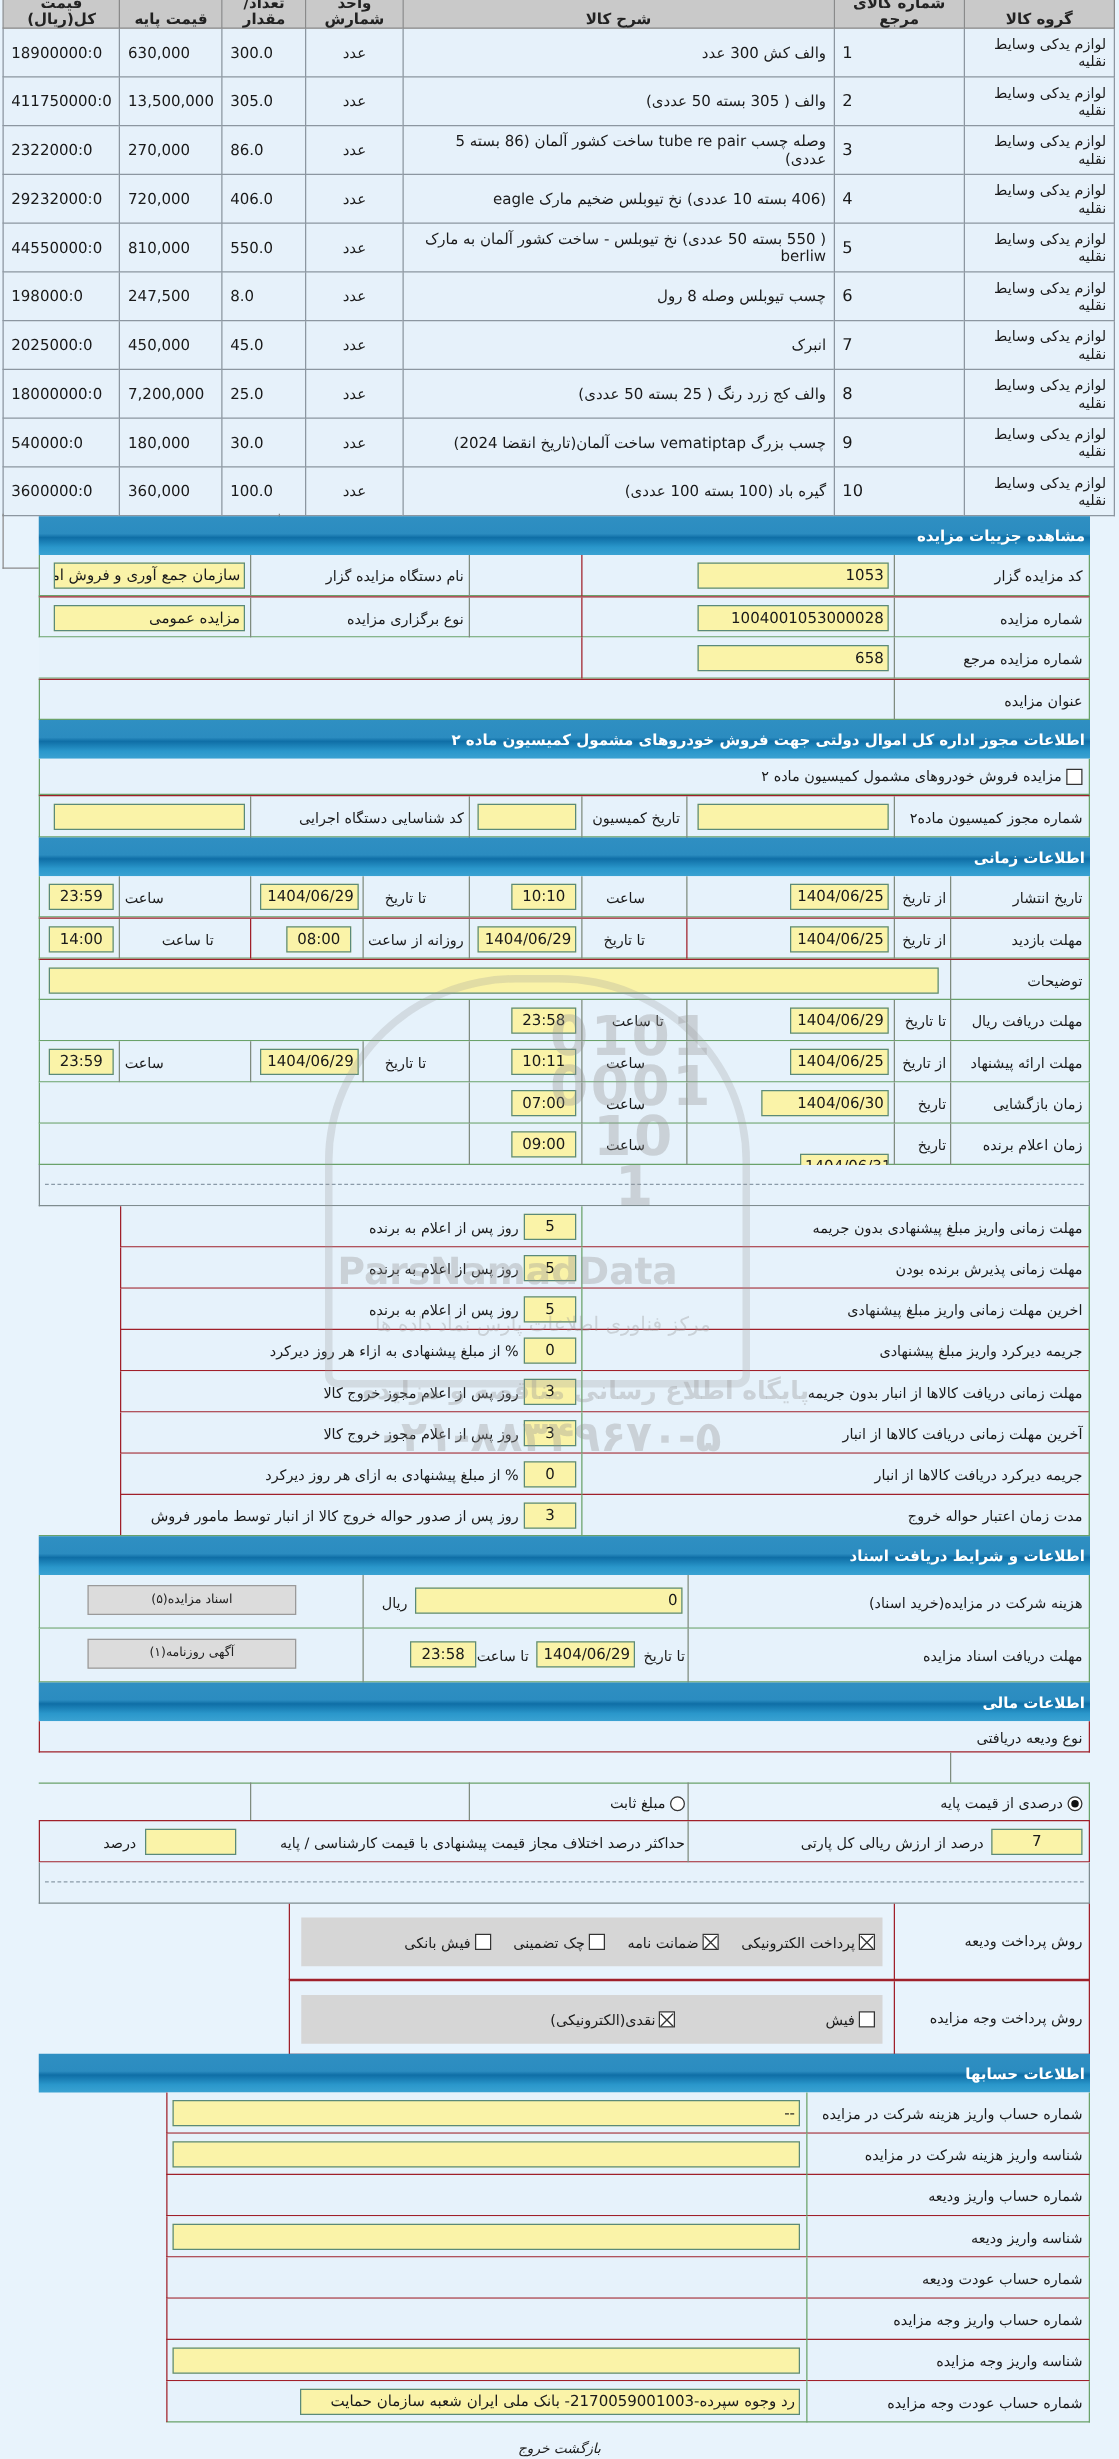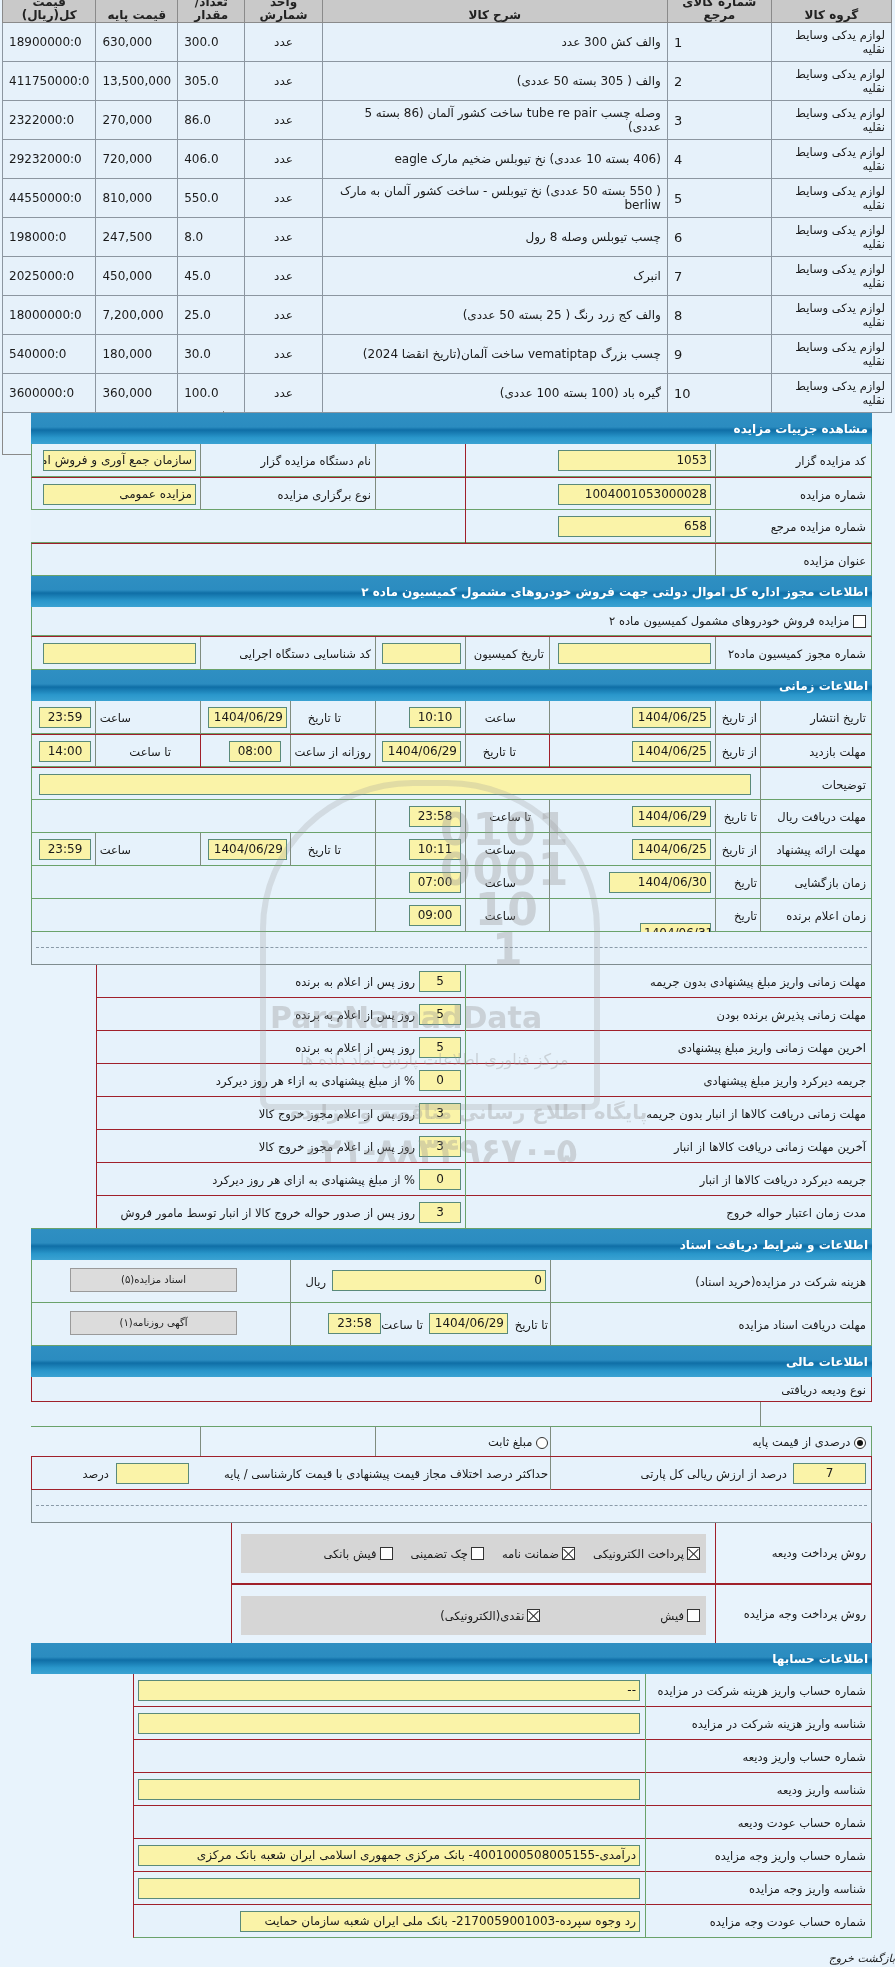--- a/index.html
+++ b/index.html
@@ -476,34 +476,33 @@
       <div class="vline" style="right:225px;top:0;height:33px;background:#6aa26a"></div>
       <div class="inp" style="right:231px;top:6px;width:502px"></div>
     </div>
     <div class="abs" style="left: 133px; width: 739px; top: 1806px; height: 33px; border-right: 1px solid rgb(106, 162, 106); border-left: 1px solid rgb(160, 32, 42); border-bottom: 1px solid rgb(160, 32, 42); background: rgb(230, 242, 251);">
       <div class="lbl" style="right:5px;top:10px">شماره حساب عودت ودیعه</div>
       <div class="vline" style="right:225px;top:0;height:33px;background:#6aa26a"></div>
     </div>
     <div class="abs" style="left: 133px; width: 739px; top: 1839px; height: 33px; border-right: 1px solid rgb(106, 162, 106); border-left: 1px solid rgb(160, 32, 42); border-bottom: 1px solid rgb(160, 32, 42); background: rgb(230, 242, 251);">
       <div class="lbl" style="right:5px;top:10px">شماره حساب واریز وجه مزایده</div>
       <div class="vline" style="right:225px;top:0;height:33px;background:#6aa26a"></div>
-      <div class="inp" style="right:231px;top:6px;width:502px">درآمدی-4001000508005155- بانک مرکزی جمهوری اسلامی ایران شعبه بانک مرکزی</div>
     </div>
     <div class="abs" style="left: 133px; width: 739px; top: 1872px; height: 33px; border-right: 1px solid rgb(106, 162, 106); border-left: 1px solid rgb(160, 32, 42); border-bottom: 1px solid rgb(160, 32, 42); background: rgb(230, 242, 251);">
       <div class="lbl" style="right:5px;top:10px">شناسه واریز وجه مزایده</div>
       <div class="vline" style="right:225px;top:0;height:33px;background:#6aa26a"></div>
       <div class="inp" style="right:231px;top:6px;width:502px"></div>
     </div>
     <div class="abs" style="left: 133px; width: 739px; top: 1905px; height: 33px; border-right: 1px solid rgb(106, 162, 106); border-left: 1px solid rgb(160, 32, 42); border-bottom: 1px solid rgb(106, 162, 106); background: rgb(230, 242, 251);">
       <div class="lbl" style="right:5px;top:10px">شماره حساب عودت وجه مزایده</div>
       <div class="vline" style="right:225px;top:0;height:33px;background:#6aa26a"></div>
       <div class="inp" style="right:231px;top:6px;width:400px">رد وجوه سپرده-2170059001003- بانک ملی ایران شعبه سازمان حمایت</div>
     </div>
   </div>
 
-<div class="abs" style="left:0;width:895px;top:1952px;text-align:right;font-style:italic;font-size:11px;direction:rtl">بازگشت خروج</div>
+<div class="abs" style="left:0;width:895px;top:1952px;text-align:center;font-style:italic;font-size:11px;direction:rtl">بازگشت خروج</div>
 
 <div class="wm" style="left:440px;top:810px;font-size:44px;line-height:40px;letter-spacing:2px;direction:ltr">0101<br>0001<br>&nbsp;&nbsp;10<br>&nbsp;&nbsp;&nbsp;1</div>
 <div class="wm" style="left:270px;top:1000px;font-size:30px;direction:ltr">ParsNamadData</div>
 <div class="wm" style="left:300px;top:1050px;font-size:16px;font-weight:normal;direction:rtl">مرکز فناوری اطلاعات پارس نماد داده ها</div>
 <div class="wm" style="left:290px;top:1100px;font-size:20px;direction:rtl">پایگاه اطلاع رسانی مناقصه و مزایده</div>
 <div class="wm" style="left:300px;top:1130px;font-size:34px;direction:ltr">۰۲۱-۸۸۳۴۹۶۷۰-۵</div>
 <div class="wm" style="left:260px;top:780px;width:340px;height:330px;border:6px solid rgba(150,150,150,.25);border-radius:45% 45% 10px 10px;background:transparent"></div>
 
 </body></html>

